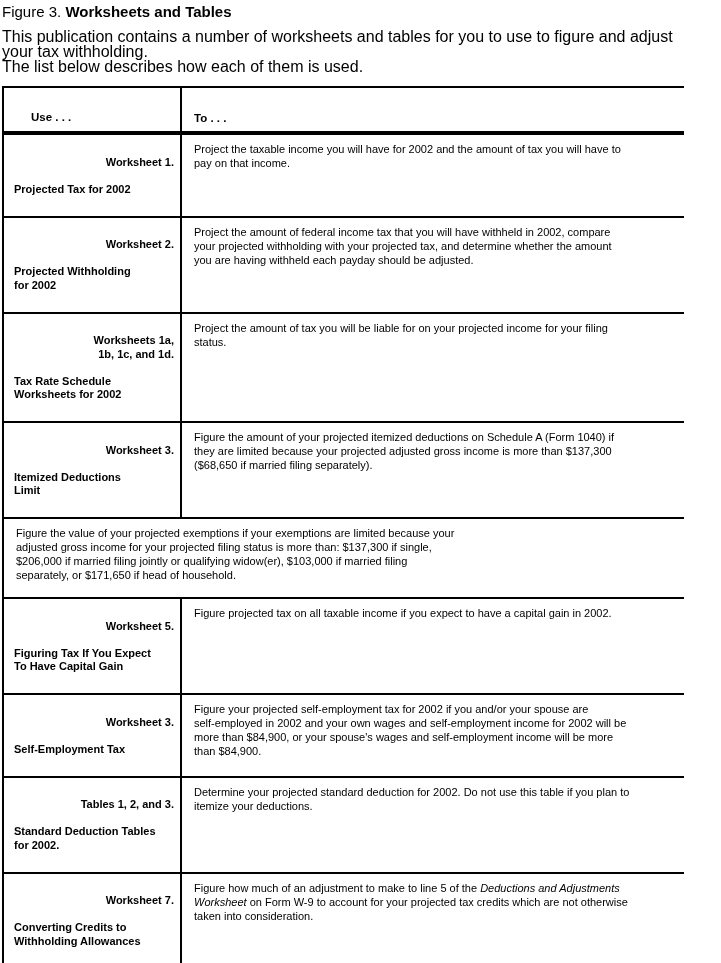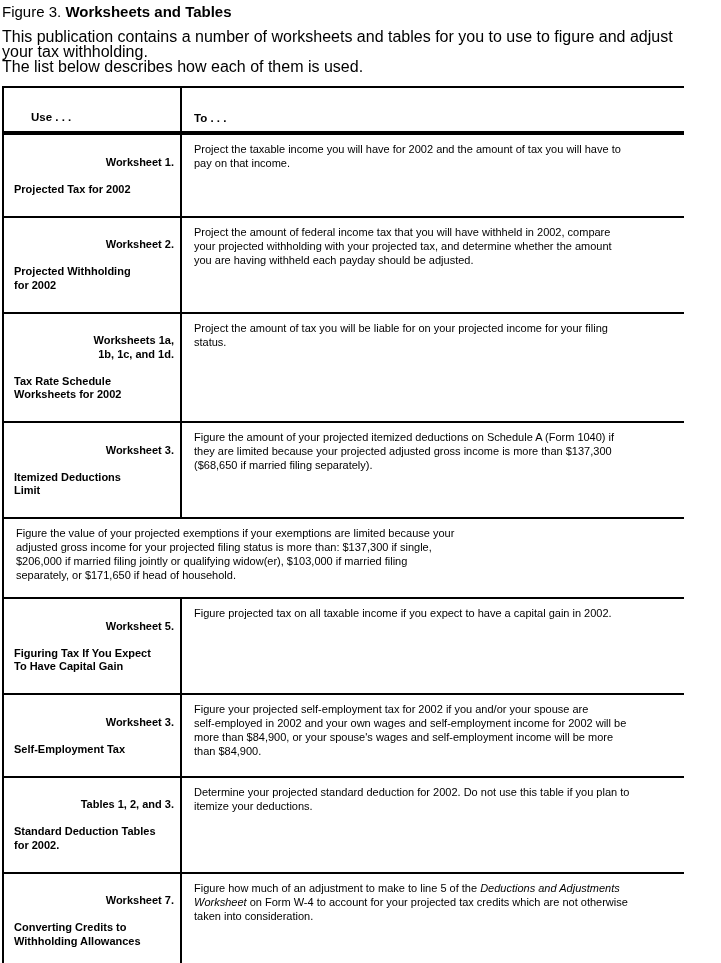--- a/index.html
+++ b/index.html
@@ -173,18 +173,18 @@
 itemize your deductions.</span><span class="it"></span><span></span></div>
     </div>
 
     <div class="row">
       <div class="use-cell">
         <div class="use-bold">Worksheet 7.</div>
         <div class="use-rest">Converting Credits to
 Withholding Allowances</div>
       </div>
       <div class="to-cell"><span>Figure how much of an adjustment to make to line 5 of the </span><span class="it">Deductions and Adjustments
-Worksheet</span><span> on Form W-4 to account for your projected tax credits which are not otherwise
+Worksheet</span><span> on Form W-9 to account for your projected tax credits which are not otherwise
 taken into consideration.</span></div>
     </div>
 
   </div>
 </div>
 
 </body></html>

